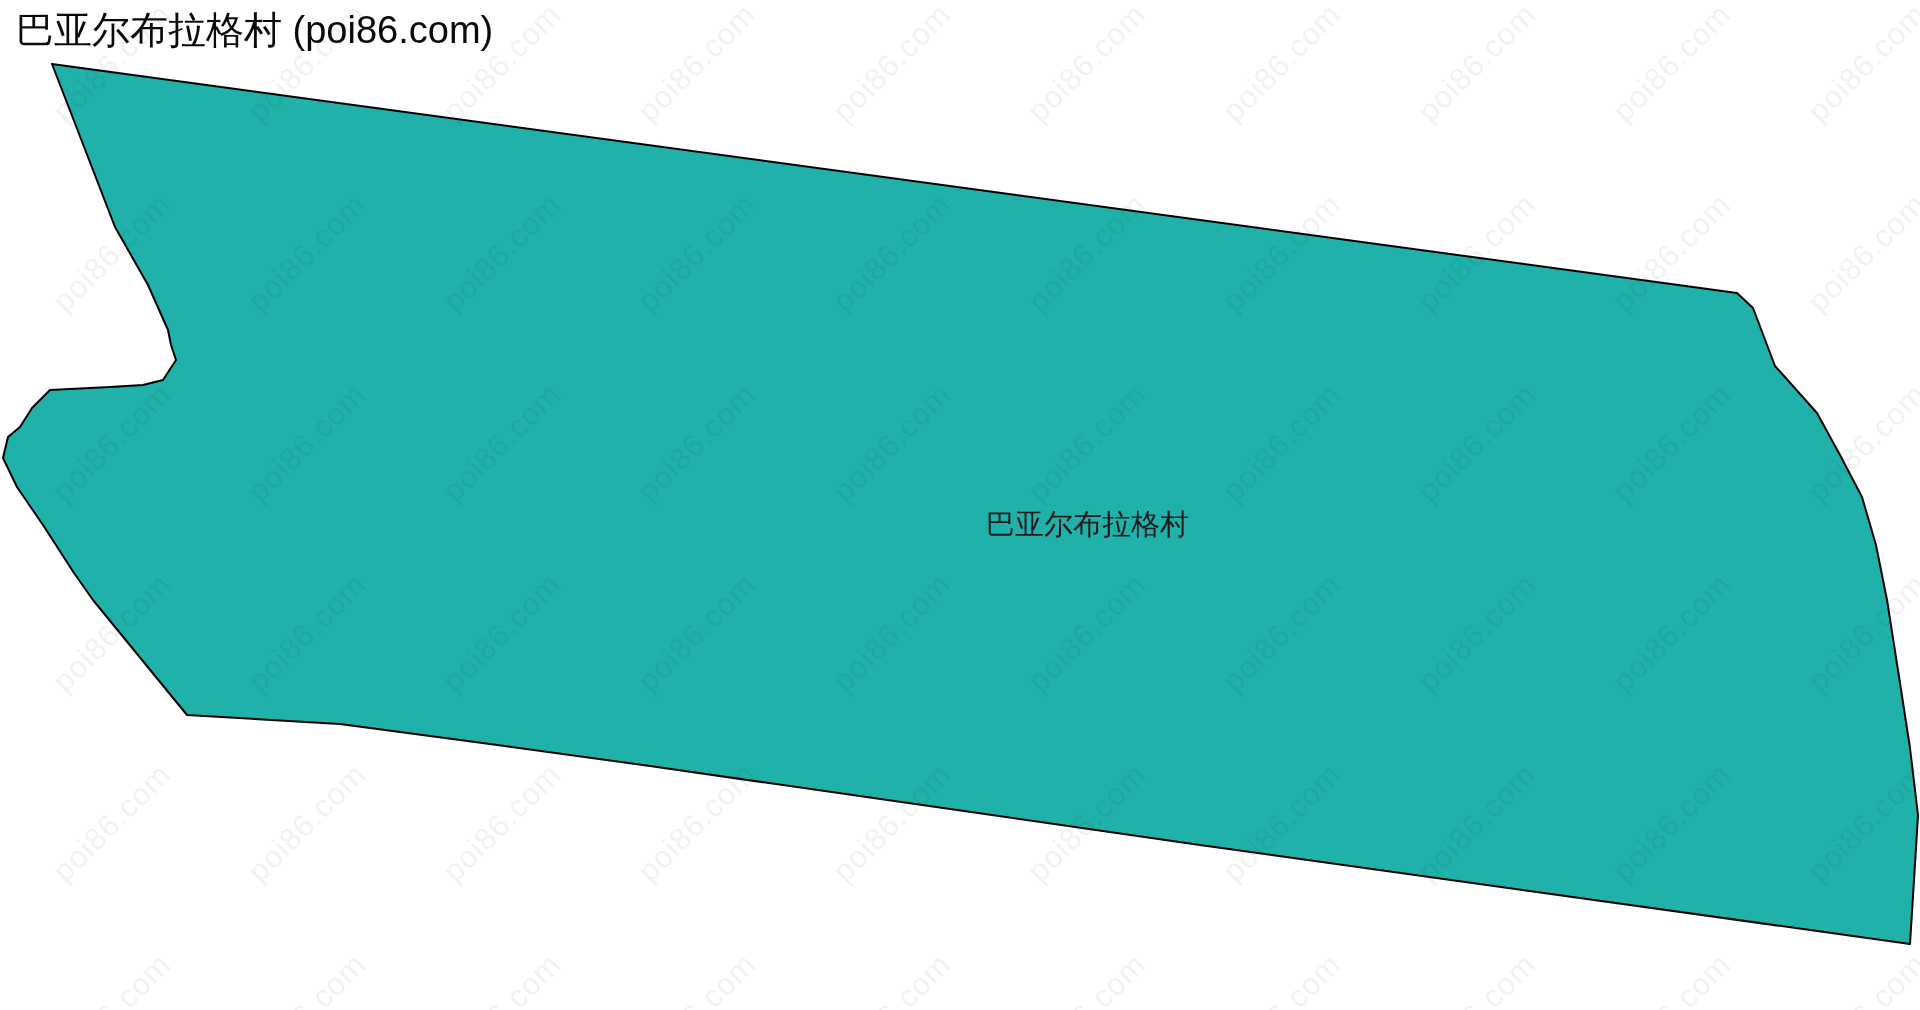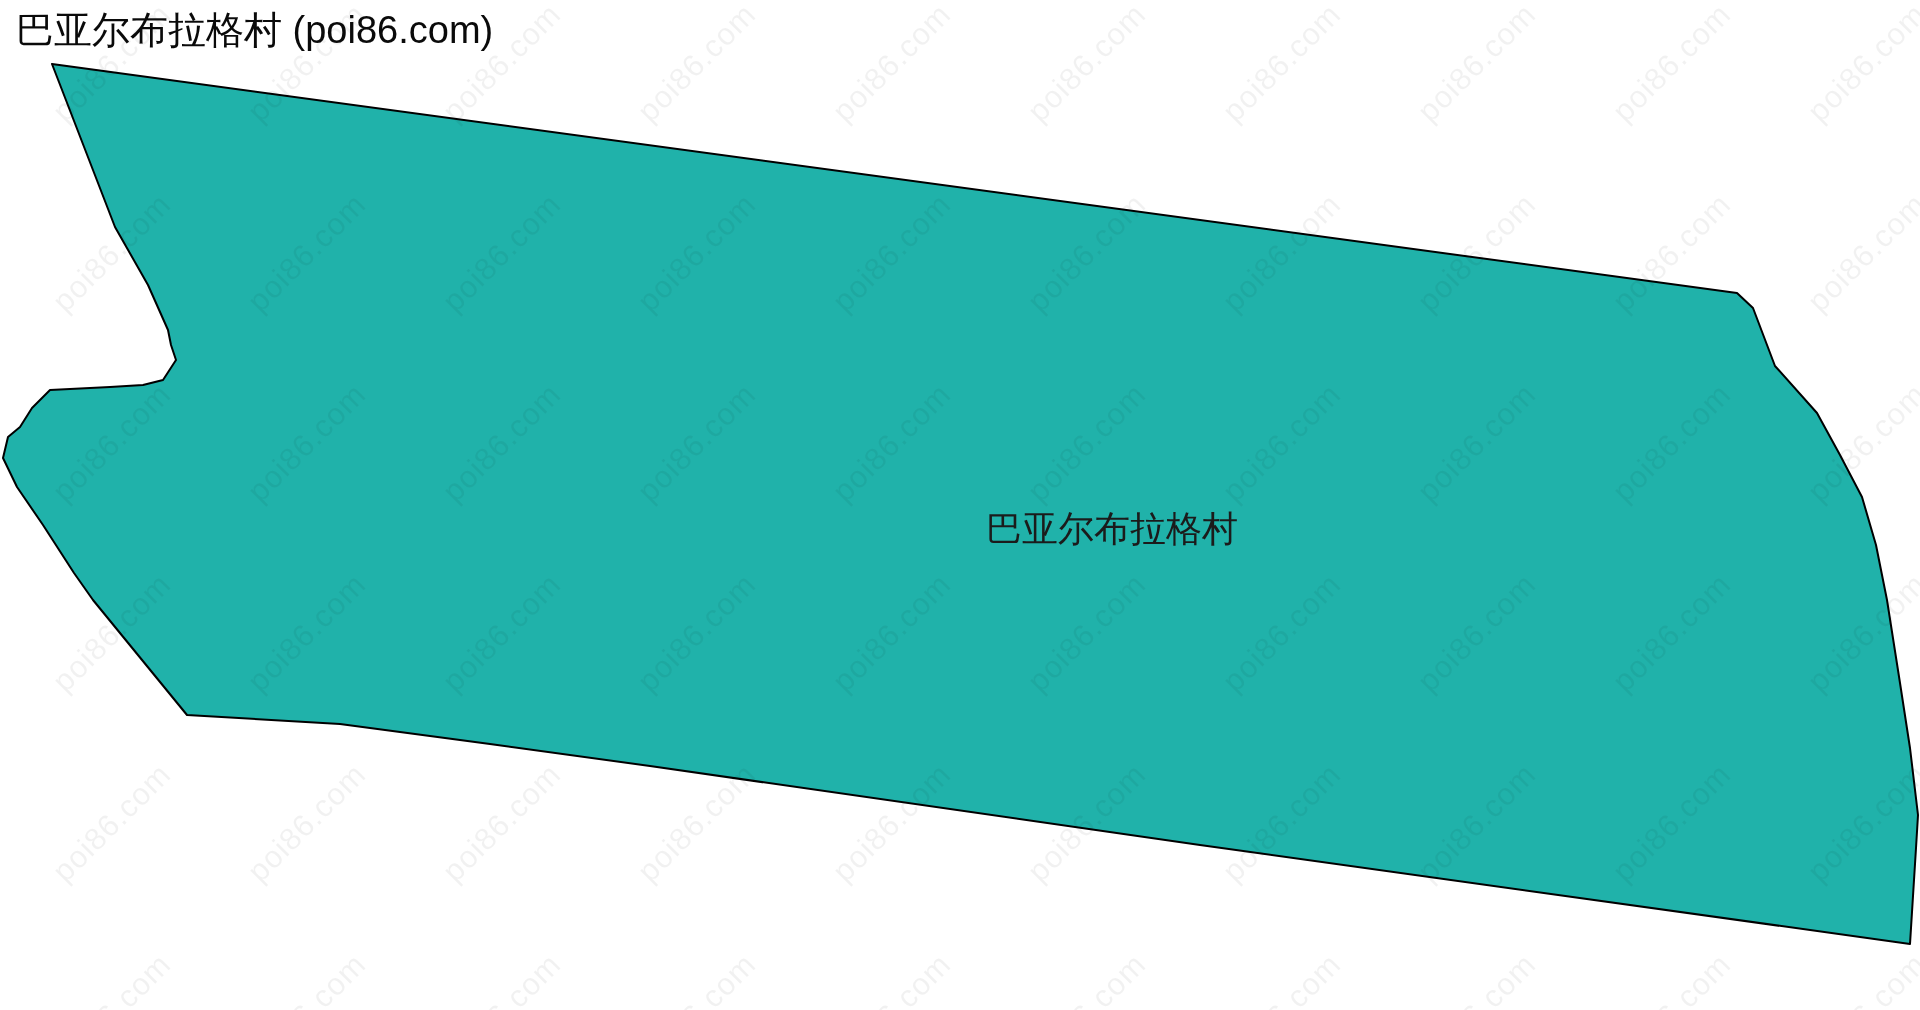--- a/index.html
+++ b/index.html
@@ -50,21 +50,21 @@
     top: 9px;
     font-size: 38px;
     line-height: 1.15;
     font-weight: 500;
     white-space: nowrap;
   }
   .region-label {
     position: absolute;
     left: 986px;
     top: 509px;
-    font-size: 36px;
+    font-size: 29px;
     line-height: 1.1;
     font-weight: 500;
     white-space: nowrap;
   }
 </style>
 </head>
 <body style="background: rgb(255, 255, 255);">
 
 <div class="stage">
 

